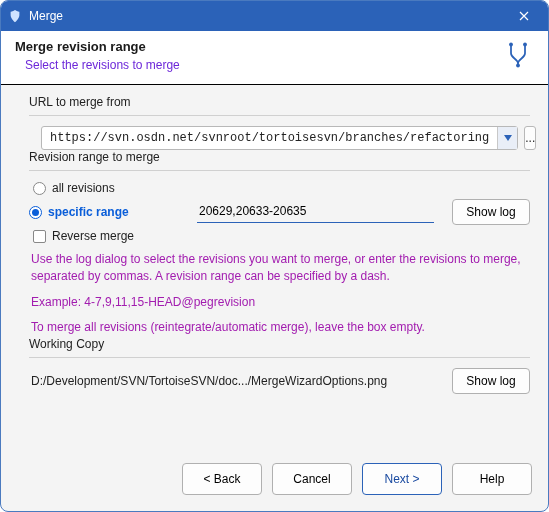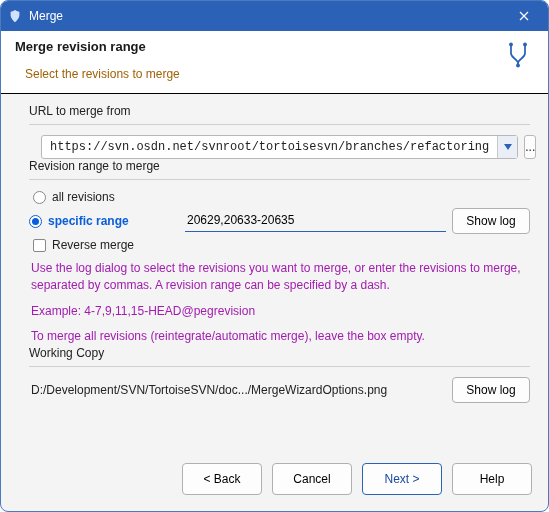--- a/index.html
+++ b/index.html
@@ -5,37 +5,37 @@
   * { box-sizing: border-box; margin: 0; padding: 0; }
   html, body { width: 549px; height: 512px; font-family: "Segoe UI", Arial, sans-serif; font-size: 12px; color: #222; }
   .window { width: 549px; height: 512px; border: 1px solid #4a7abf; border-radius: 8px; overflow: hidden; display: flex; flex-direction: column; background: #f4f4f4; }
   .titlebar { height: 30px; background: #2b62b8; color: #fff; display: flex; align-items: center; padding: 0 6px; font-size: 12px; }
   .titlebar .app-icon { width: 16px; height: 16px; margin-right: 6px; display:inline-flex; align-items:center; justify-content:center;}
   .titlebar .title { flex: 1; }
   .titlebar .close { width: 36px; height: 30px; display:flex; align-items:center; justify-content:center; font-size:14px; }
   .header { background: #fff; border-bottom: 1px solid #000000; padding: 8px 14px 12px 14px; display:flex; align-items:flex-start; }
   .header-text { flex:1; }
   .header h1 { font-size: 13px; font-weight: 600; color: #1a1a1a; }
-  .header .sub { font-size: 12px; color: #a16207; margin-left: 10px; margin-top: 13px; }
+  .header .sub { font-size: 12px; color: #6d28d9; margin-left: 10px; margin-top: 4px; }
   .header-icon { width:32px; height:32px; display:flex; align-items:center; justify-content:center; }
   .body { flex:1; padding: 10px 18px 0 28px; overflow:auto; }
   .group { margin-bottom: 0; }
   .group-label { font-size: 12px; color: #222; margin-bottom: 6px; }
   .hr { border-top: 1px solid #d0d0d0; margin-top: 2px; margin-bottom: 10px; }
   .url-row { display:flex; gap:6px; align-items:stretch; margin-left:12px; }
   .combo { flex:1; display:flex; border:1px solid #b8b8b8; background:#fff; border-radius:3px; height:24px; align-items:center;font-family:Liberation Mono, monospace; }
   .combo-text { flex:1; padding: 0 8px; font-size:12px; color:#222; white-space:nowrap; overflow:hidden; text-overflow:ellipsis; }
   .combo-btn { width:20px; height:100%; border-left:1px solid #c8c8c8; background:#e9eef7; display:flex; align-items:center; justify-content:center; }
   .smallbtn { width:28px; height:24px; border:1px solid #b8b8b8; background:#fdfdfd; border-radius:3px; display:flex; align-items:center; justify-content:center; }
   .radio-row, .check-row { display:flex; align-items:center; gap:6px; margin:4px 0 4px 4px; font-size:12px; }
   .radio-outer { width:13px; height:13px; border-radius:50%; border:1px solid #888; display:inline-flex; align-items:center; justify-content:center; background:#fff;}
   .radio-outer.sel { border-color:#0a5ed9; }
   .radio-dot { width:7px; height:7px; border-radius:50%; background:#0a5ed9; }
   .chk { width:13px; height:13px; border:1px solid #888; border-radius:2px; background:#fff; display:inline-block;}
-  .range-row { display:flex; align-items:center; gap:6px; }
+  .range-row { display:flex; align-items:center; gap:18px; }
   .range-row .left { width:150px; display:flex; align-items:center; gap:6px;}
   .range-input { flex:1; border:none; border-bottom:1px solid #2b62b8; background:transparent; font-size:12px; padding:3px 2px 4px 2px; outline:none; }
   .btn { min-width:78px; height:26px; border:1px solid #b0b0b0; background:#fdfdfd; border-radius:4px; font-size:12px; padding:0 10px; display:inline-flex; align-items:center; justify-content:center; }
   .btn.primary { border-color:#2b62b8; color:#1a4aa0; }
   .helptext { font-size:12px; color:#a21caf; line-height:1.45; margin:8px 2px 0 2px; }
   .wc-row { display:flex; align-items:center; gap:10px; margin-left:2px;}
   .wc-path { flex:1; font-size:12px; color:#222; white-space:nowrap; overflow:hidden; text-overflow:ellipsis; padding:4px 0;}
   .footer { padding: 12px 16px 16px 0; display:flex; justify-content:flex-end; gap:10px; }
   .footer .btn { min-width:80px; height:32px; }
   .sel-label { color:#0a5ed9; font-weight:600; }

